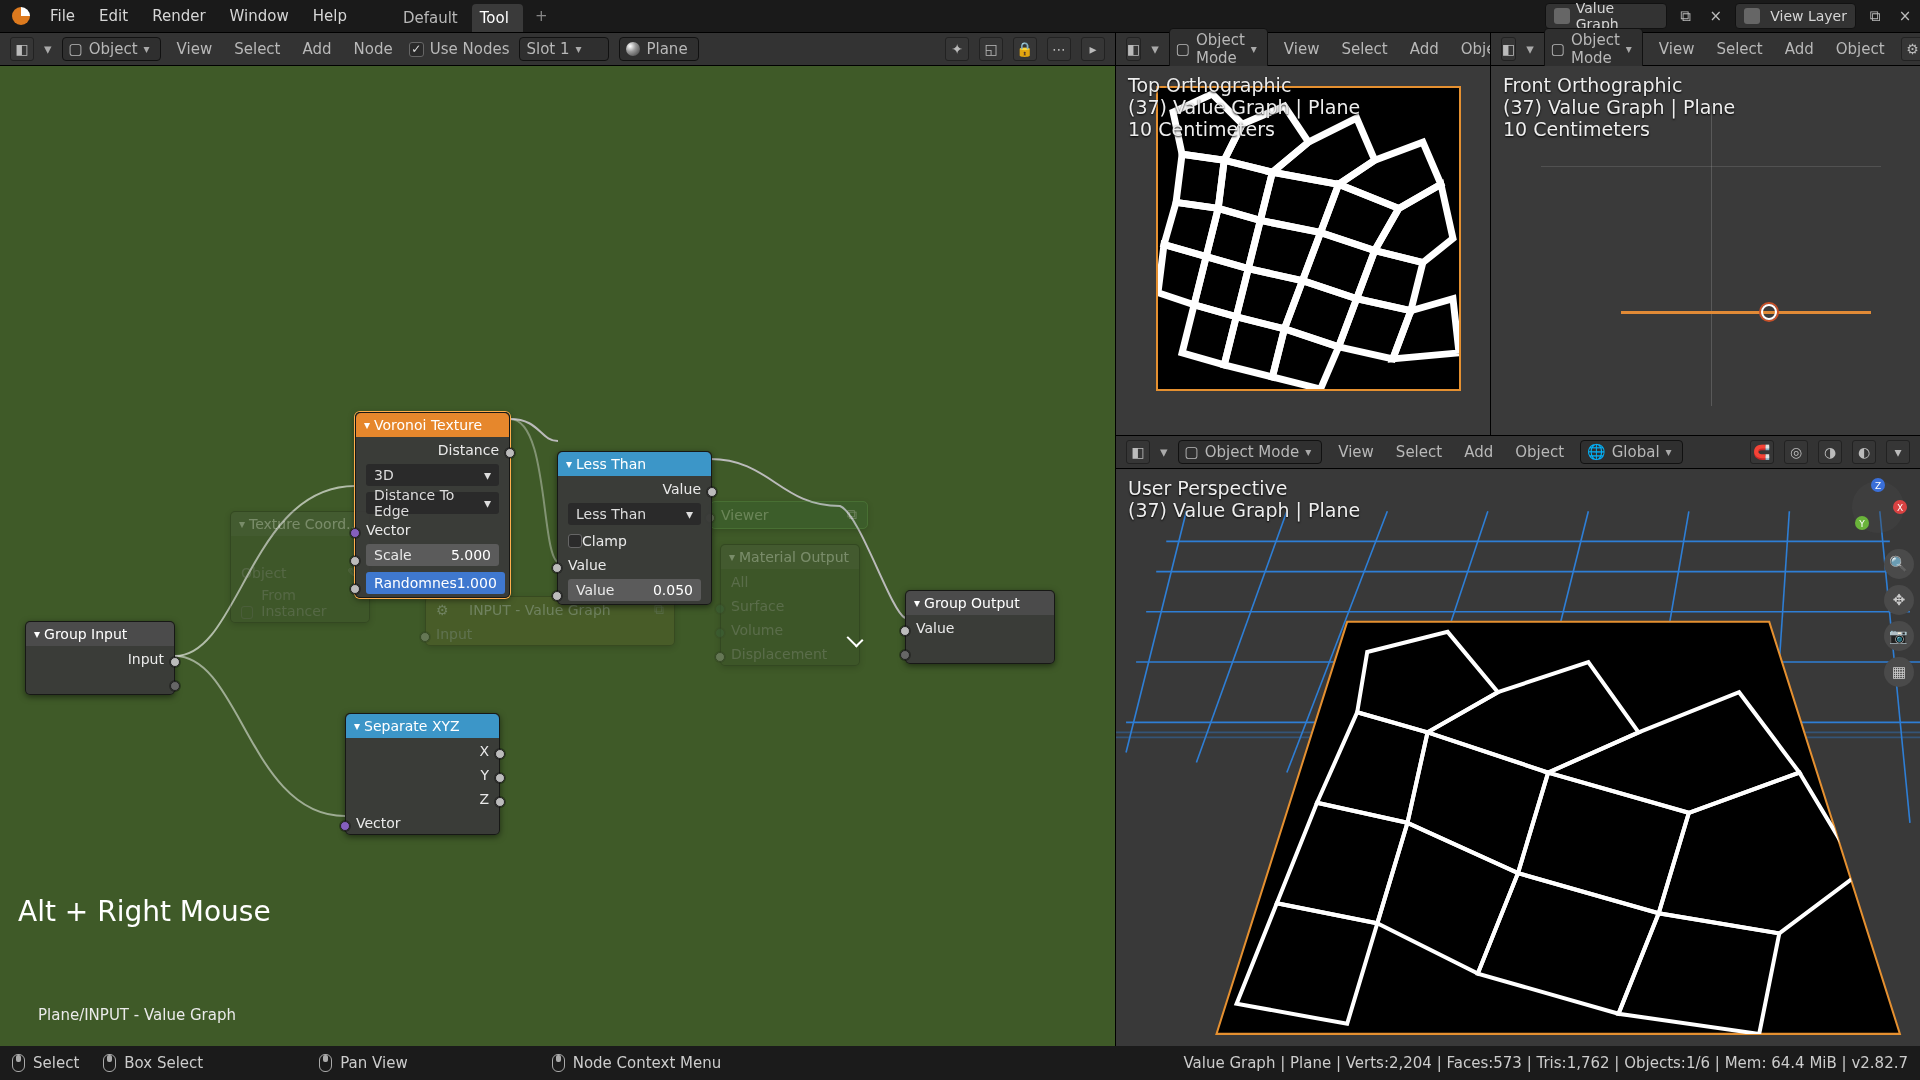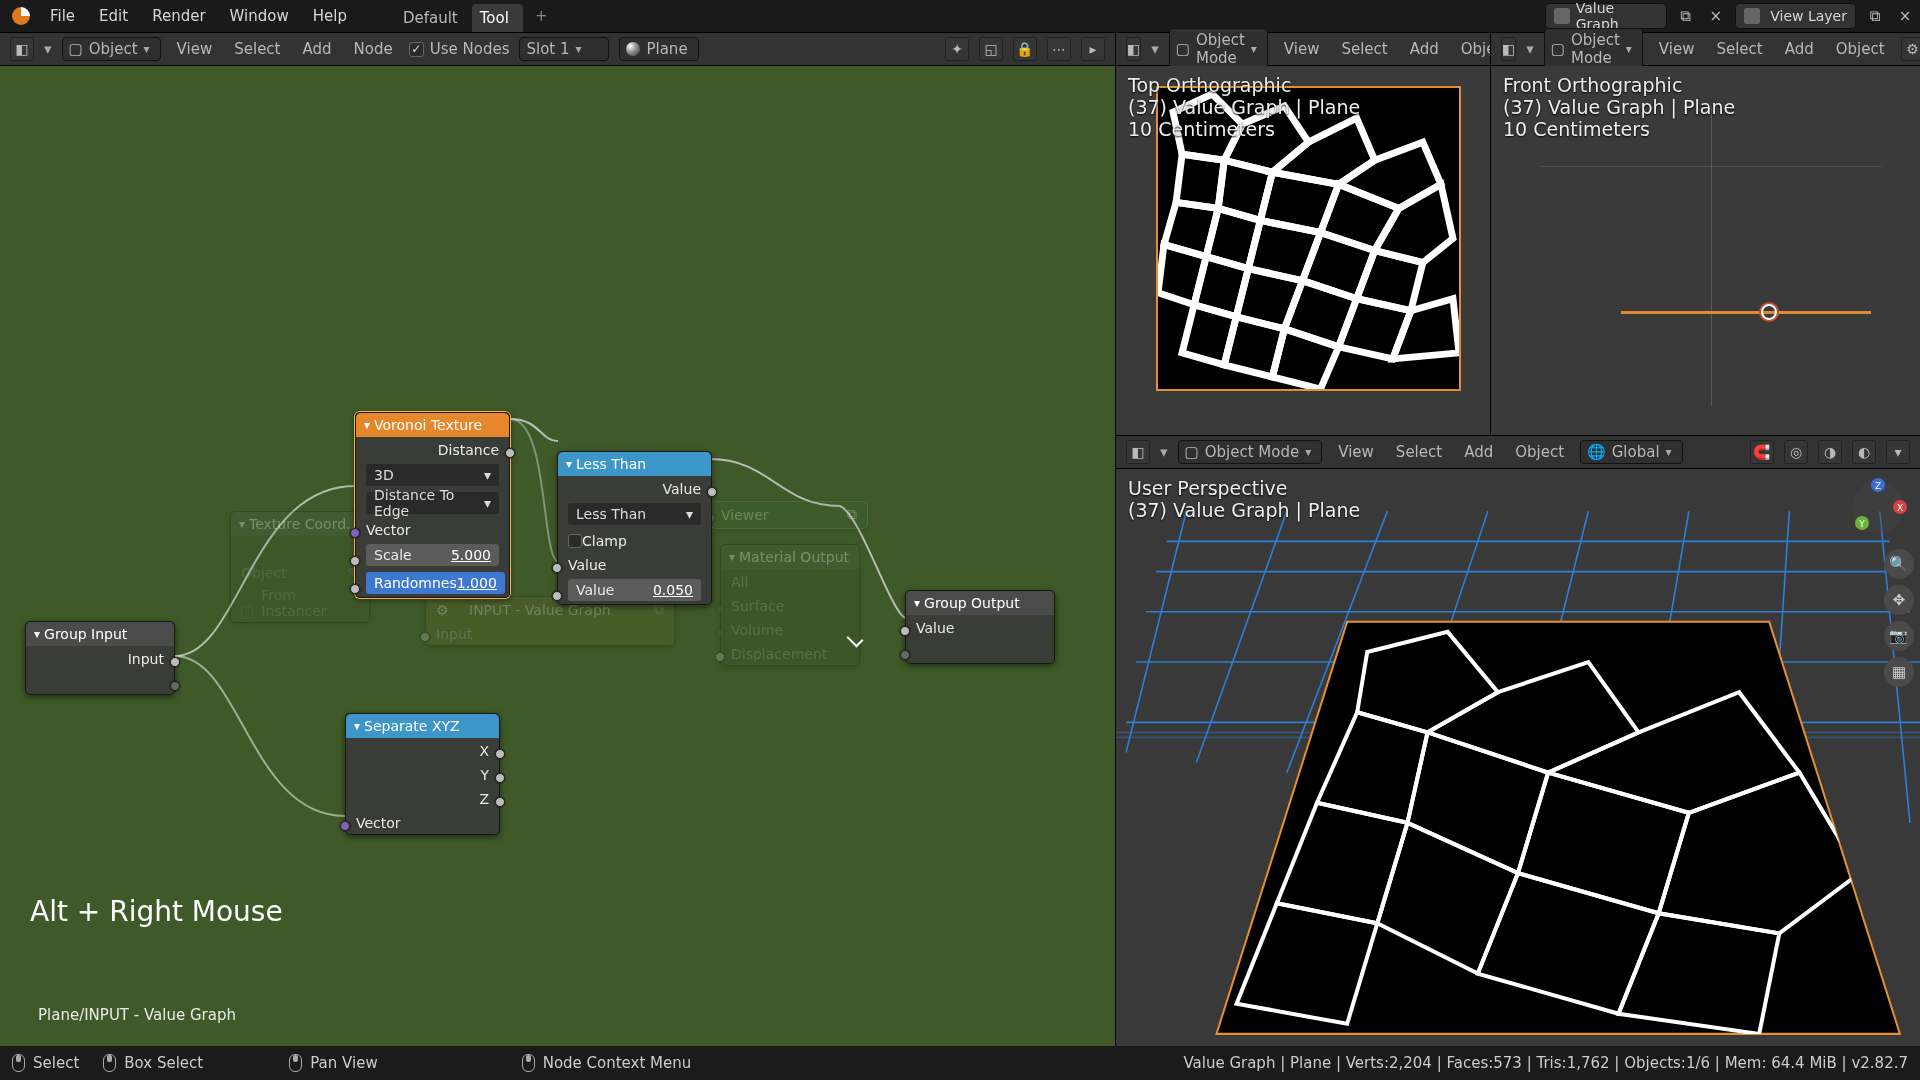--- a/index.html
+++ b/index.html
@@ -40,42 +40,42 @@
   .hdr .drop .caret{color:#aaa;font-size:12px;}
   .hdr .mitem{padding:0 6px;}
   .hdr .chk{display:flex;align-items:center;gap:6px;}
   .hdr .chk .box{width:15px;height:15px;border:1px solid #666;border-radius:3px;background:#2a2a2a;display:flex;align-items:center;justify-content:center;font-size:12px;color:#ddd;}
   .hdr .right{margin-left:auto;display:flex;align-items:center;gap:10px;}
   .hdr .iconbtn{width:24px;height:24px;display:flex;align-items:center;justify-content:center;border:1px solid #222;border-radius:3px;background:#363636;color:#bbb;font-size:14px;}
 
   
   .node-editor{position:absolute;left:0;top:32px;width:1115px;height:1014px;background:linear-gradient(#3f5a28,#3f5a28);}
   .node-canvas{position:absolute;left:0;top:34px;right:0;bottom:0;background:radial-gradient(rgba(255,255,255,0) 0,rgba(255,255,255,0) 100%),#3f5a28;overflow:hidden;}
-  .big-hint{position:absolute;left:30px;bottom:118px;font-size:28px;color:#fff;font-weight:500;}
+  .big-hint{position:absolute;left:18px;bottom:118px;font-size:28px;color:#fff;font-weight:500;}
   .node-path{position:absolute;left:38px;bottom:22px;color:#eaeaea;font-size:15px;}
   .cursor{position:absolute;width:14px;height:20px;color:#fff;}
   .cursor::after{content:"";position:absolute;left:0;top:0;border-left:2px solid #fff;border-bottom:2px solid #fff;width:8px;height:12px;transform:rotate(-45deg);}
 
   svg.wires{position:absolute;inset:0;width:100%;height:100%;pointer-events:none;}
 
   
   .node{position:absolute;border-radius:5px;background:rgba(58,58,58,0.92);border:1px solid rgba(0,0,0,0.6);box-shadow:0 2px 6px rgba(0,0,0,0.5);color:#eaeaea;font-size:14px;}
   .node .title{padding:4px 8px;border-radius:5px 5px 0 0;color:#fff;font-size:14px;display:flex;align-items:center;gap:4px;}
   .node .title .tri{font-size:12px;}
   .node .row{padding:3px 10px;display:flex;align-items:flex-end;gap:8px;position:relative;min-height:24px;}
   .node .row.out{justify-content:flex-end;}
   .node .sock{position:absolute;width:10px;height:10px;border-radius:50%;background:#b7b7b7;border:1px solid #222;box-shadow:0 0 0 1px rgba(0,0,0,0.3);}
   .sock.in{left:-6px;}
   .sock.out{right:-6px;}
   .sock.purple{background:#845fbd;}
   .sock.gray{background:#bcbcbc;}
   .sock.green{background:#2b6b59;opacity:0.5;}
   .field{flex:1;background:#5b5b5b;border-radius:3px;display:flex;align-items:center;justify-content:space-between;padding:2px 8px;height:22px;font-size:14px;}
   .field.sel{background:var(--blue-sel);color:#fff;}
-  .field .num{color:#fff;text-decoration:underline;}
+  .field .num{color:#fff;}
   .selectbar{flex:1;background:#2a2a2a;border-radius:3px;display:flex;align-items:center;justify-content:space-between;padding:2px 8px;height:22px;font-size:14px;color:#ddd;}
   .checkbox{display:flex;align-items:center;}
   .checkbox .box{width:14px;height:14px;background:#2b2b2b;border:1px solid #666;border-radius:3px;}
 
   .title.orange{background:var(--orange);}
   .title.blue{background:var(--blue);}
   .title.darkgray{background:#4b4b4b;}
   .node.faded{opacity:0.30;background:rgba(58,58,58,0.6);}
   .node.faded .title{background:rgba(120,120,120,0.3);}
   .node.orange-border{box-shadow:0 0 0 1px #ffae4d,0 2px 6px rgba(0,0,0,0.5);}
@@ -552,21 +552,21 @@
 
 <div class="statusbar">
   <span class="item">
       <span class="mouse-ico"></span>
       <span>Select</span>
     </span>
   <span class="item">
       <span class="mouse-ico"></span>
       <span>Box Select</span>
     </span>
-  <span class="item" style="margin-left:62px;">
+  <span class="item" style="margin-left:92px;">
       <span class="mouse-ico"></span>
       <span>Pan View</span>
     </span>
   <span class="item" style="margin-left:120px;">
       <span class="mouse-ico"></span>
       <span>Node Context Menu</span>
     </span>
   <span class="spacer"></span>
   <span class="item">Value Graph | Plane | Verts:2,204 | Faces:573 | Tris:1,762 | Objects:1/6 | Mem: 64.4 MiB | v2.82.7</span>
 </div>

